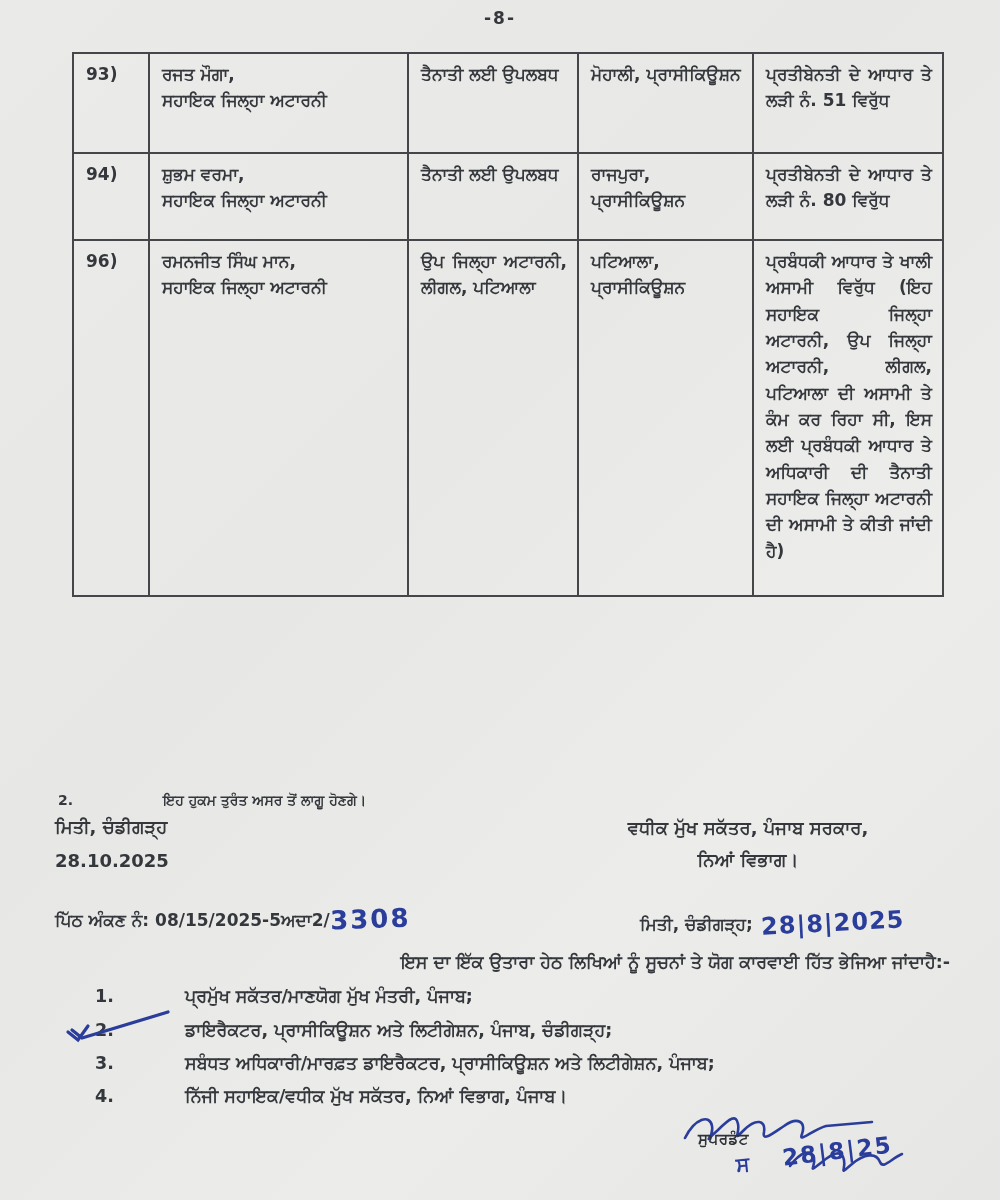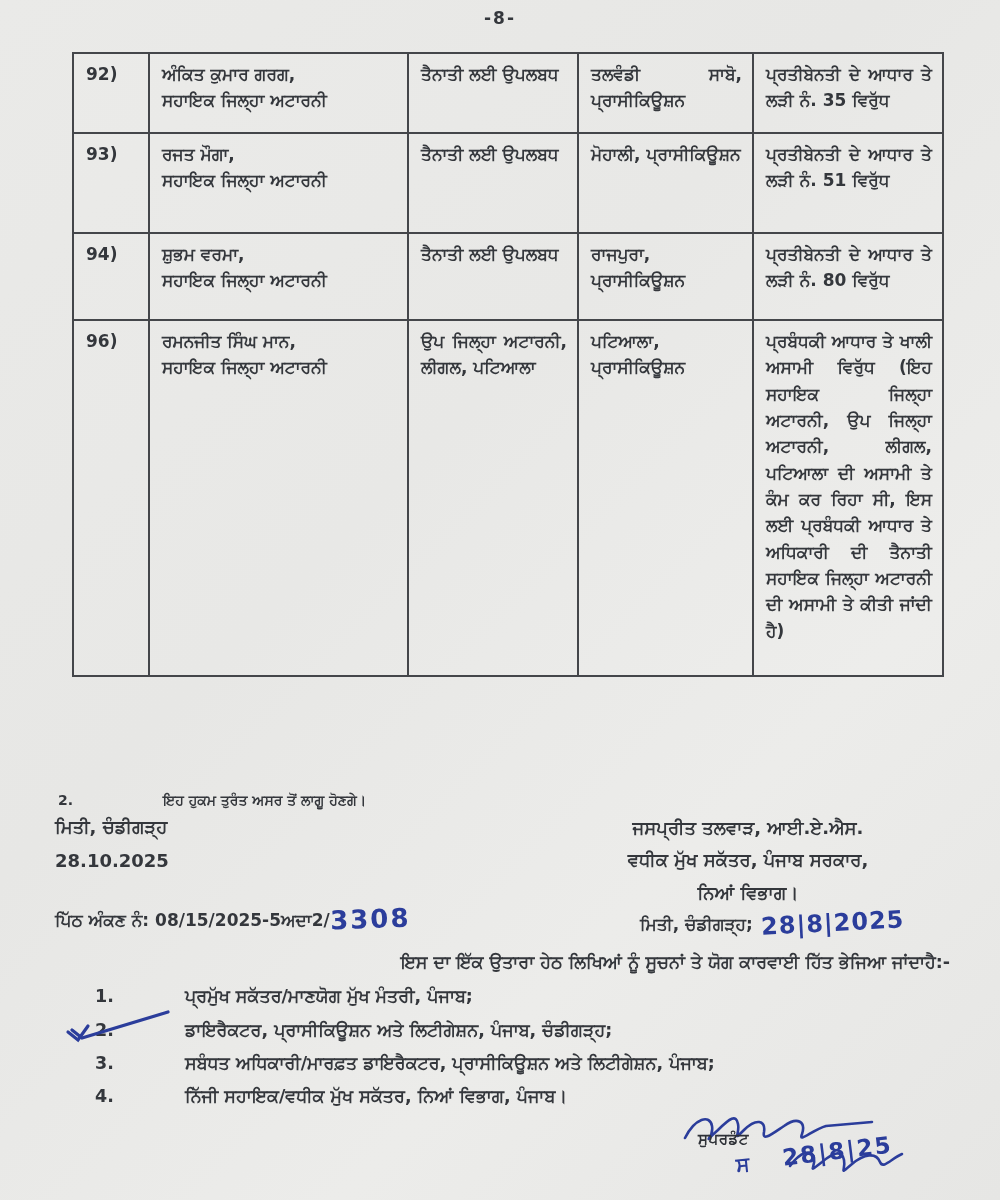--- a/index.html
+++ b/index.html
@@ -71,36 +71,20 @@
 
   <table class="roster">
     <colgroup>
       <col style="width:76px">
         <col style="width:259px">
         <col style="width:170px">
       <col style="width:175px">
         <col style="width:190px">
     </colgroup>
     <tbody>
-      <tr style="height:80px">
-        <td class="sr">92)</td>
-        <td>
-          <span class="cellline">ਅੰਕਿਤ ਕੁਮਾਰ ਗਰਗ,</span>
-          <span class="cellline">ਸਹਾਇਕ ਜਿਲ੍ਹਾ ਅਟਾਰਨੀ</span>
-        </td>
-        <td>
-            <div class="just">ਤੈਨਾਤੀ ਲਈ ਉਪਲਬਧ</div>
-          </td>
-        <td>
-            <div class="just">ਤਲਵੰਡੀ ਸਾਬੋ, ਪ੍ਰਾਸੀਕਿਊਸ਼ਨ</div>
-          </td>
-        <td>
-            <div class="just">ਪ੍ਰਤੀਬੇਨਤੀ ਦੇ ਆਧਾਰ ਤੇ ਲੜੀ ਨੰ. 35 ਵਿਰੁੱਧ</div>
-          </td>
-      </tr>
       <tr style="height:100px">
         <td class="sr">93)</td>
         <td>
           <span class="cellline">ਰਜਤ ਮੌਗਾ,</span>
           <span class="cellline">ਸਹਾਇਕ ਜਿਲ੍ਹਾ ਅਟਾਰਨੀ</span>
         </td>
         <td>
             <div class="just">ਤੈਨਾਤੀ ਲਈ ਉਪਲਬਧ</div>
           </td>
         <td>
@@ -148,21 +132,20 @@
   <div class="para2">
     <span class="num">2.</span><span>ਇਹ ਹੁਕਮ ਤੁਰੰਤ ਅਸਰ ਤੋਂ ਲਾਗੂ ਹੋਣਗੇ।</span>
   </div>
 
   <div class="place-date">
     <div>ਮਿਤੀ, ਚੰਡੀਗੜ੍ਹ</div>
     <div>28.10.2025</div>
   </div>
 
   <div class="signatory">
-    <div>ਜਸਪ੍ਰੀਤ ਤਲਵਾੜ, ਆਈ.ਏ.ਐਸ.</div>
     <div>ਵਧੀਕ ਮੁੱਖ ਸਕੱਤਰ, ਪੰਜਾਬ ਸਰਕਾਰ,</div>
     <div>ਨਿਆਂ ਵਿਭਾਗ।</div>
   </div>
 
   <div class="endorse-ref">
     <span>ਪਿੱਠ ਅੰਕਣ ਨੰ: 08/15/2025-5ਅਦਾ2/</span><span class="hw hw-ref">3308</span>
   </div>
 
   <div class="endorse-date">
     <span>ਮਿਤੀ, ਚੰਡੀਗੜ੍ਹ;</span><span class="hw hw-date">28|8|2025</span>

